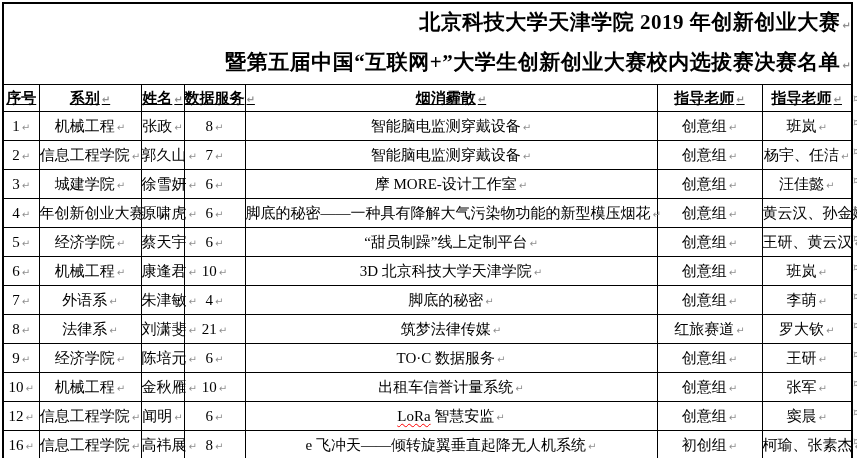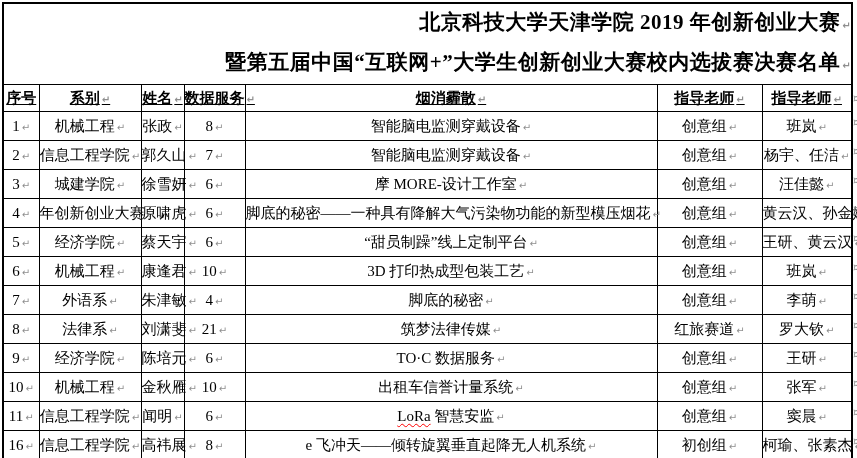--- a/index.html
+++ b/index.html
@@ -110,21 +110,21 @@
         <td><span>6</span><span class="pmark">↵</span></td>
         <td><span>“甜员制躁”线上定制平台</span><span class="pmark">↵</span></td>
         <td><span>创意组</span><span class="pmark">↵</span></td>
         <td><span>王研、黄云汉</span><span class="pmark">↵</span></td>
       </tr>
       <tr>
         <td><span>6</span><span class="pmark">↵</span></td>
         <td><span>机械工程</span><span class="pmark">↵</span></td>
         <td><span>康逢君</span><span class="pmark">↵</span></td>
         <td><span>10</span><span class="pmark">↵</span></td>
-        <td><span>3D 打印热成型包装工艺</span><span class="pmark">↵</span></td>
+        <td><span>3D 北京科技大学天津学院</span><span class="pmark">↵</span></td>
         <td><span>创意组</span><span class="pmark">↵</span></td>
         <td><span>班岚</span><span class="pmark">↵</span></td>
       </tr>
       <tr>
         <td><span>7</span><span class="pmark">↵</span></td>
         <td><span>外语系</span><span class="pmark">↵</span></td>
         <td><span>朱津敏</span><span class="pmark">↵</span></td>
         <td><span>4</span><span class="pmark">↵</span></td>
         <td><span>脚底的秘密</span><span class="pmark">↵</span></td>
         <td><span>创意组</span><span class="pmark">↵</span></td>
@@ -151,21 +151,21 @@
       <tr>
         <td><span>10</span><span class="pmark">↵</span></td>
         <td><span>机械工程</span><span class="pmark">↵</span></td>
         <td><span>金秋雁</span><span class="pmark">↵</span></td>
         <td><span>10</span><span class="pmark">↵</span></td>
         <td><span>出租车信誉计量系统</span><span class="pmark">↵</span></td>
         <td><span>创意组</span><span class="pmark">↵</span></td>
         <td><span>张军</span><span class="pmark">↵</span></td>
       </tr>
       <tr>
-        <td><span>11</span><span class="pmark">↵</span></td>
+        <td><span>12</span><span class="pmark">↵</span></td>
         <td><span>信息工程学院</span><span class="pmark">↵</span></td>
         <td><span>闻明</span><span class="pmark">↵</span></td>
         <td><span>6</span><span class="pmark">↵</span></td>
         <td><span><span class="spell-error">LoRa</span> 智慧安监</span><span class="pmark">↵</span></td>
         <td><span>创意组</span><span class="pmark">↵</span></td>
         <td><span>窦晨</span><span class="pmark">↵</span></td>
       </tr>
       <tr>
         <td><span>16</span><span class="pmark">↵</span></td>
         <td><span>信息工程学院</span><span class="pmark">↵</span></td>

